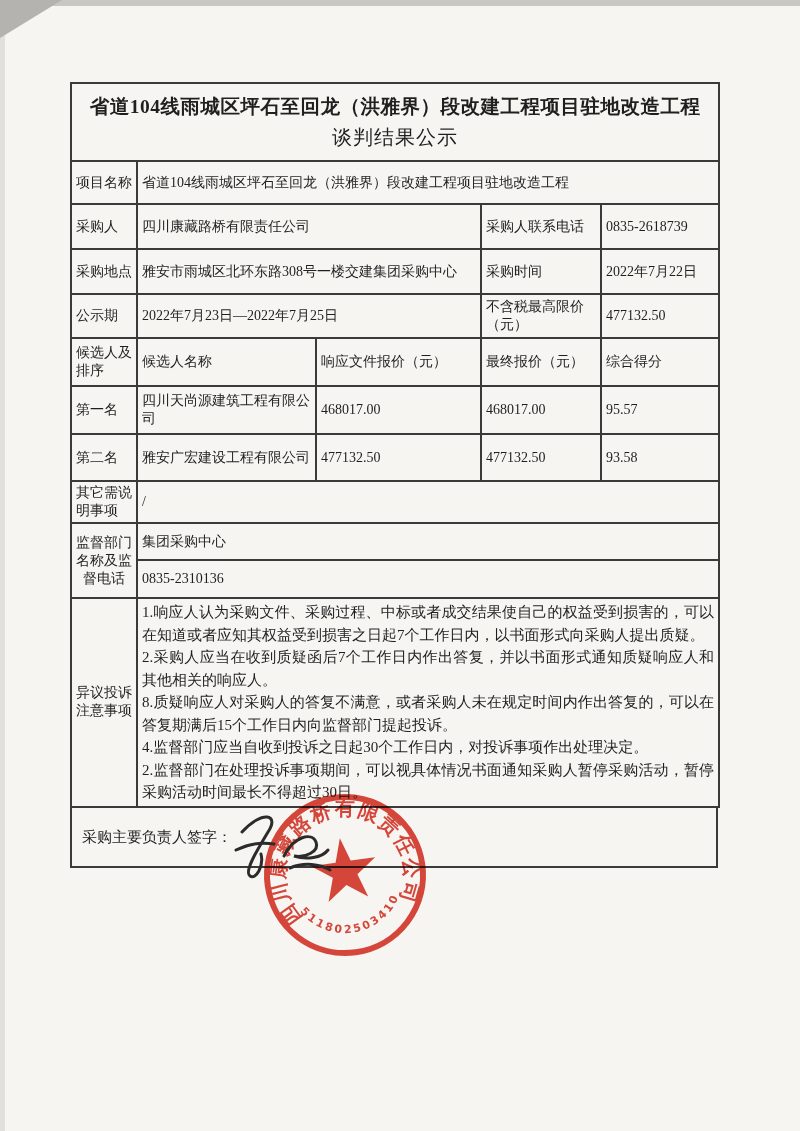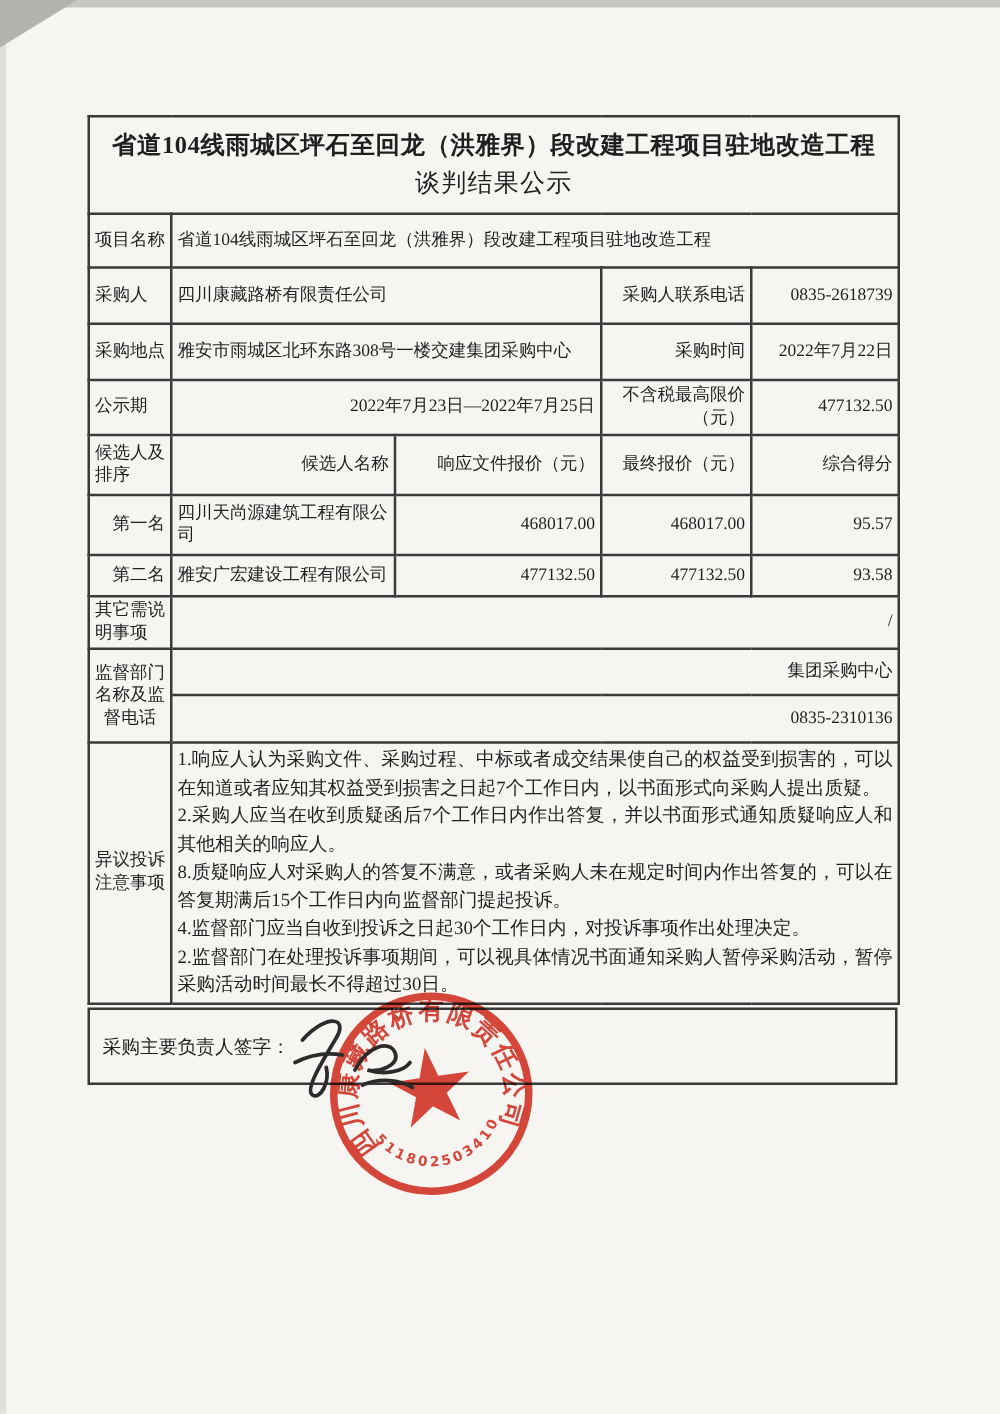--- a/index.html
+++ b/index.html
@@ -12,39 +12,39 @@
     overflow: hidden;
   }
   
   .scan-topbar { position:absolute; left:0; top:0; width:800px; height:6px; background:#c9c7c3; }
   .scan-corner { position:absolute; left:0; top:0; width:0; height:0;
                  border-top:38px solid #b5b3af; border-right:62px solid transparent; }
   .scan-left   { position:absolute; left:0; top:0; width:5px; height:1131px; background:#e2e0dc; }
 
   
   table.doc {
-    position:absolute; left:70px; top:92px;
+    position:absolute; left:70px; top:82px;
     width:648px; table-layout:fixed; border-collapse:collapse;
   }
   table.doc td, table.doc th {
     border:2px solid #3a3a3a;
     vertical-align:middle;
     font-size:14px;
     line-height:18px;
     font-weight:normal;
     padding:2px 4px;
     overflow:hidden;
   }
   .title-cell { text-align:center; padding:10px 2px 8px 2px; }
   .title-line1 { font-size:19.5px; font-weight:bold; letter-spacing:0.5px; line-height:30px; white-space:nowrap; }
   .title-line2 { font-size:20px; font-weight:normal; letter-spacing:1px; line-height:30px; }
   .lbl  { text-align:left;  padding-left:5px;margin-left:14px; }
   .lblc { text-align:center; padding:2px; line-height:18px; }
   .val-left { text-align:left; padding-left:6px; }
-  .cen { text-align:right; }
+  .cen { text-align:left; }
   .notes-cell { vertical-align:top; padding:8px 10px 6px 8px; }
   .notes-cell div { font-size:15px; line-height:22.5px; text-align:justify;font-family:Liberation Serif, serif; }
 
   
   .sig-block {
     position:absolute; left:70px; top:806px; width:648px; height:62px;
     border:2px solid #3a3a3a; background:transparent;padding-left:19px;
   }
   .sig-label { position:absolute; left:10px; top:20px; font-size:15px; }
 
@@ -110,21 +110,21 @@
   </tr>
 
   <tr style="height:48px">
     <td class="cen">第一名</td>
     <td class="val-left" style="padding-left:4px">四川天尚源建筑工程有限公司</td>
     <td class="cen">468017.00</td>
     <td class="cen">468017.00</td>
     <td class="cen">95.57</td>
   </tr>
 
-  <tr style="height:33px">
+  <tr style="height:47px">
     <td class="cen">第二名</td>
     <td class="val-left" style="padding-left:4px">雅安广宏建设工程有限公司</td>
     <td class="cen">477132.50</td>
     <td class="cen">477132.50</td>
     <td class="cen">93.58</td>
   </tr>
 
   <tr style="height:39px">
     <td class="lbl">其它需说明事项</td>
     <td colspan="4" class="cen">/</td>

